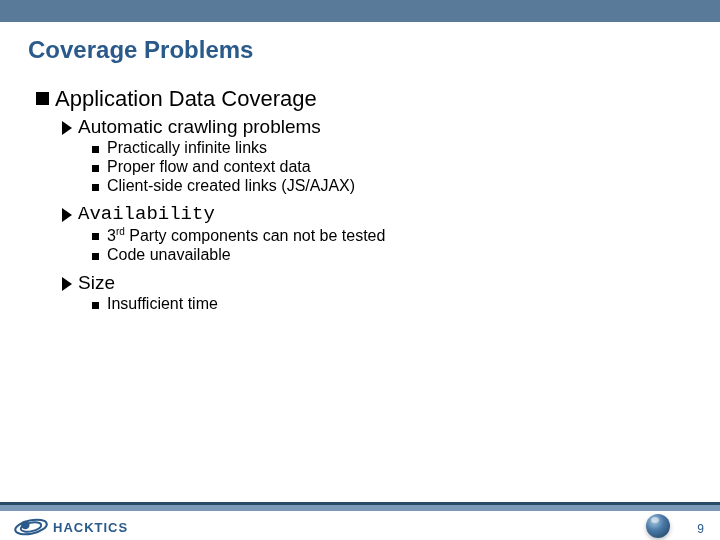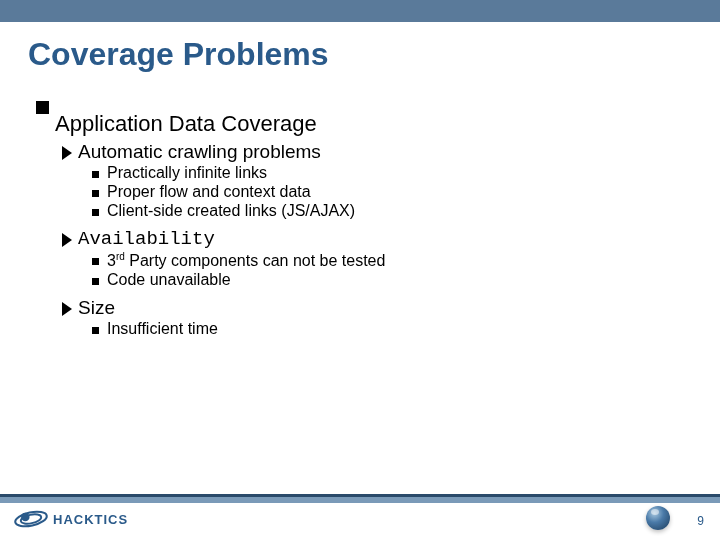--- a/index.html
+++ b/index.html
@@ -10,21 +10,21 @@
     font-family: Verdana, Arial, sans-serif;
     position: relative;
     overflow: hidden;
   }
   .top-bar {
     width: 100%;
     height: 22px;
     background: #5a7a9a;
   }
   .title {
-    font-size: 32px;
+    font-size: 24px;
     font-weight: bold;
     color: #2a5a8a;
     padding: 14px 0 0 28px;
   }
   .content {
     padding: 22px 40px 0 36px;
   }
   .level1 {
     display: flex;
     align-items: flex-start;
@@ -34,21 +34,20 @@
     width: 13px;
     height: 13px;
     background: #000;
     margin-top: 6px;
     flex: 0 0 auto;
   }
   .level1-text {
     font-size: 22px;
     color: #000;
     padding-left: 6px;
-    margin-top: 16px;
   }
   .level2 {
     display: flex;
     align-items: flex-start;
     margin-left: 26px;
     margin-top: 4px;
     text-align: right;
   }
   .arrow-right {
     width: 0;
@@ -84,21 +83,21 @@
   }
   .level3-text sup {
     font-size: 10px;
     vertical-align: super;
   }
   .footer {
     position: absolute;
     bottom: 0;
     left: 0;
     width: 100%;
-    height: 46px;
+    height: 38px;
   }
   .footer-line-dark {
     position: absolute;
     top: 0;
     left: 0;
     width: 100%;
     height: 3px;
     background: #2a4a6a;
   }
   .footer-line-light {

